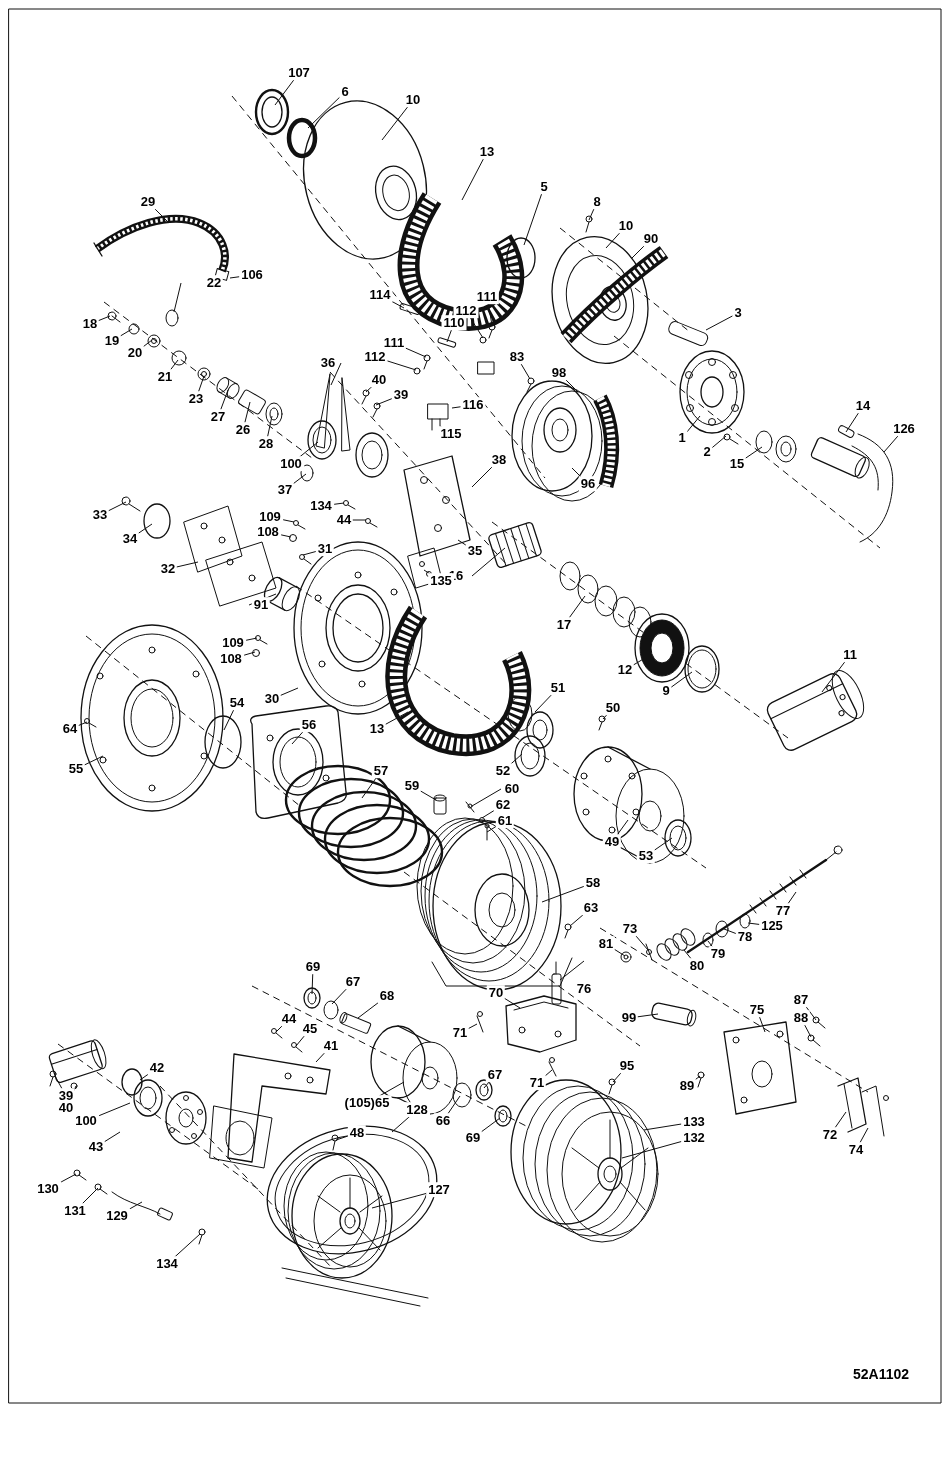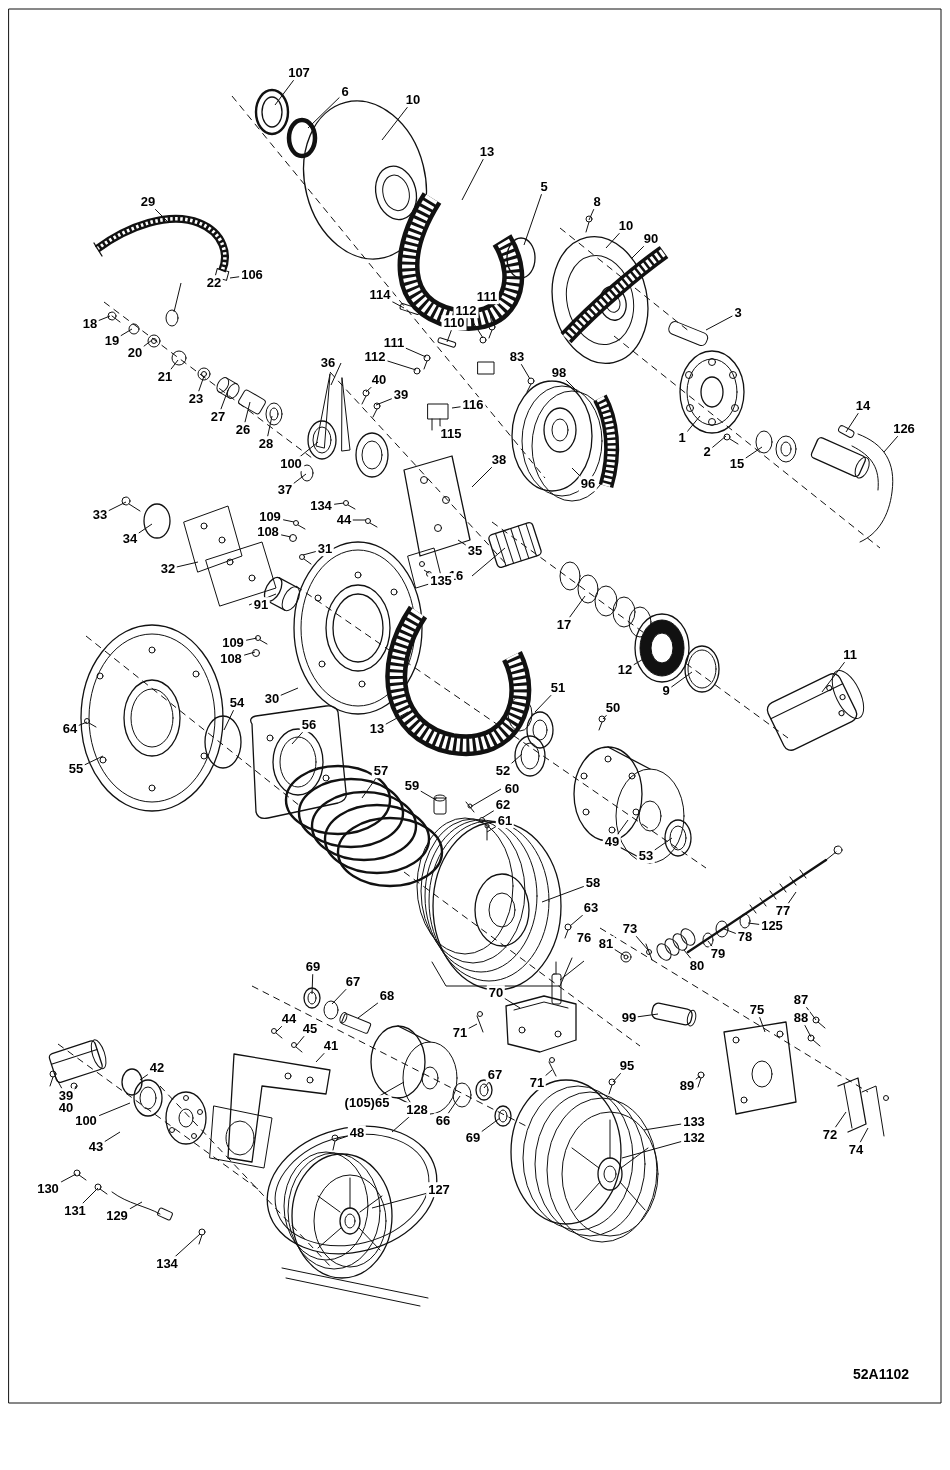--- a/index.html
+++ b/index.html
@@ -723,21 +723,21 @@
       <div class="callout" style="left: 646px; top: 856px;">53</div>
       <div class="callout" style="left: 593px; top: 883px; text-align: right;">58</div>
       <div class="callout" style="left: 591px; top: 908px;">63</div>
       <div class="callout" style="left: 783px; top: 911px;">77</div>
       <div class="callout" style="left: 772px; top: 926px;">125</div>
       <div class="callout" style="left: 630px; top: 929px;">73</div>
       <div class="callout" style="left: 745px; top: 937px;">78</div>
       <div class="callout" style="left: 606px; top: 944px;">81</div>
       <div class="callout" style="left: 718px; top: 954px;">79</div>
       <div class="callout" style="left: 697px; top: 966px;">80</div>
-      <div class="callout" style="left: 584px; top: 938px;">76</div>
+      <div class="callout" style="left: 584px; top: 989px;">76</div>
       <div class="callout" style="left: 313px; top: 967px;">69</div>
       <div class="callout" style="left: 353px; top: 982px;">67</div>
       <div class="callout" style="left: 496px; top: 993px;">70</div>
       <div class="callout" style="left: 387px; top: 996px;">68</div>
       <div class="callout" style="left: 629px; top: 1018px;">99</div>
       <div class="callout" style="left: 757px; top: 1010px;">75</div>
       <div class="callout" style="left: 801px; top: 1000px;">87</div>
       <div class="callout" style="left: 801px; top: 1018px;">88</div>
       <div class="callout" style="left: 289px; top: 1019px;">44</div>
       <div class="callout" style="left: 310px; top: 1029px;">45</div>

